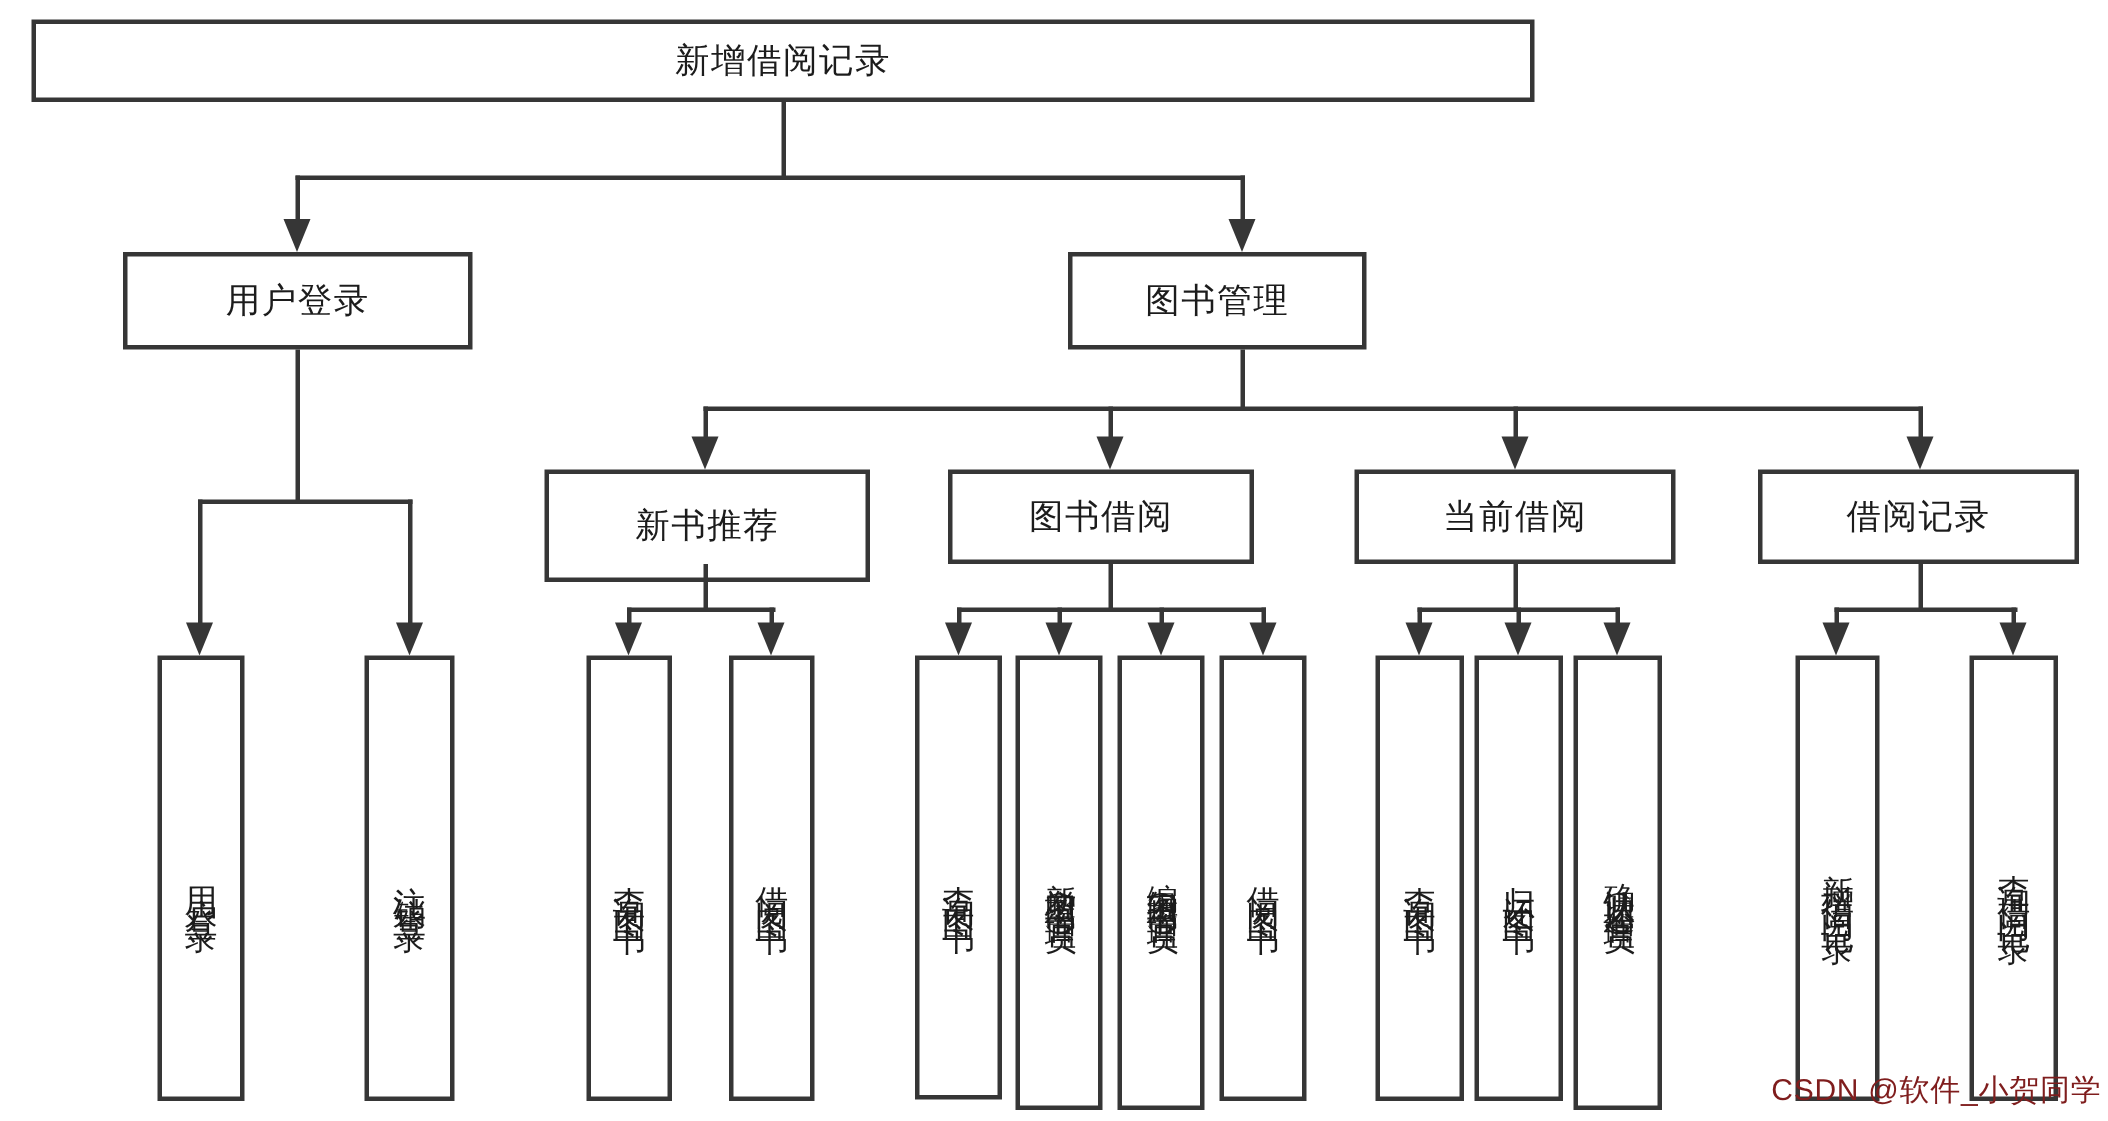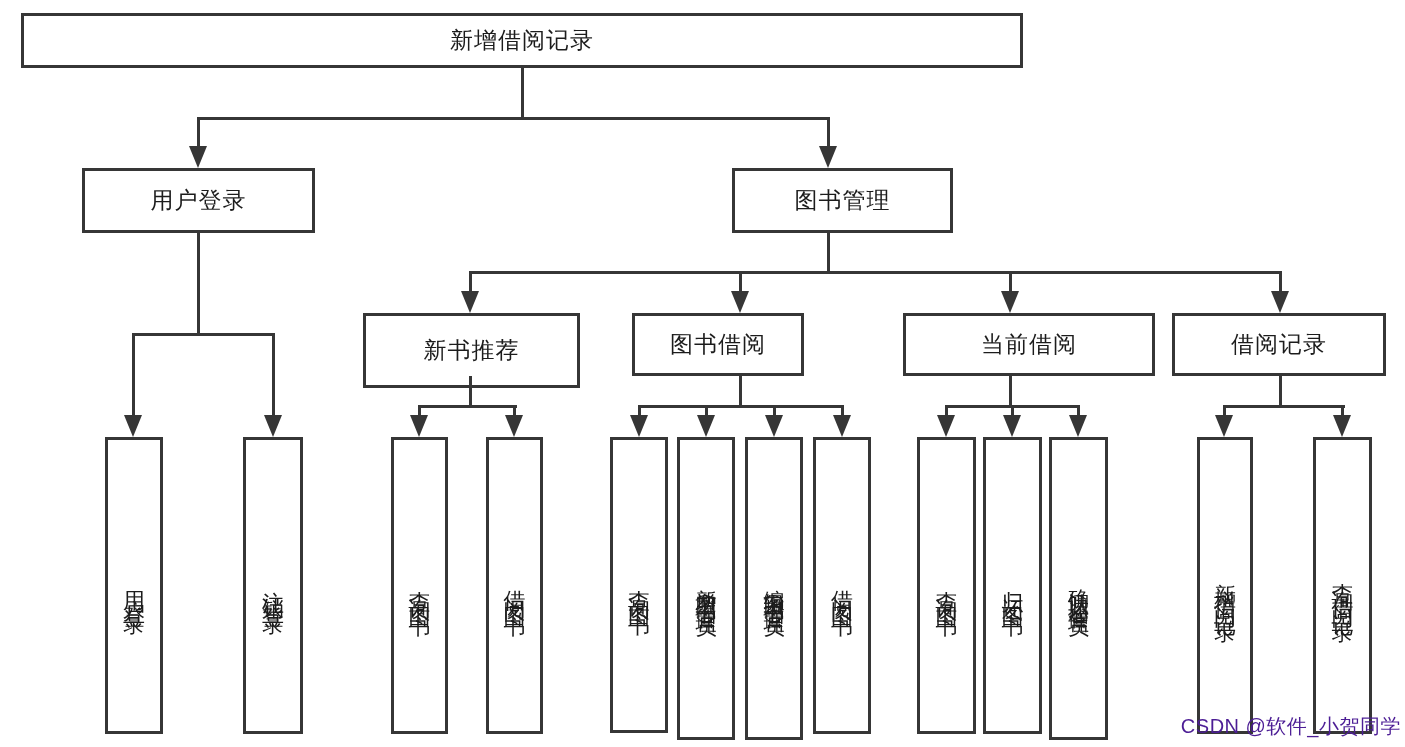--- a/index.html
+++ b/index.html
@@ -33,39 +33,39 @@
   .ah{
     position:absolute;width:0;height:0;
     border-left:9px solid transparent;
     border-right:9px solid transparent;
     border-top:22px solid #363636;
   }
   .watermark{
     position:absolute;
     right:4px;top:713px;
     font-size:20px;
-    color:#4c1d95;
+    color:#7f1d1d;
     letter-spacing:0.5px;
     white-space:nowrap;
     z-index:5;
   }
 </style>
 </head>
 <body>
 
 <div id="canvas">
 
   <div class="box h" style="left:21px;top:13px;width:1002px;height:55px">新增借阅记录</div>
 
   <div class="box h" style="left:82px;top:168px;width:233px;height:65px">用户登录</div>
-  <div class="box h" style="left:732px;top:168px;width:221px;height:65px">图书管理</div>
+  <div class="box h" style="left:712px;top:168px;width:199px;height:65px">图书管理</div>
 
   <div class="box h" style="left:363px;top:313px;width:217px;height:75px">新书推荐</div>
-  <div class="box h" style="left:632px;top:313px;width:172px;height:63px">图书借阅</div>
-  <div class="box h" style="left:903px;top:313px;width:252px;height:63px">当前借阅</div>
+  <div class="box h" style="left:632px;top:313px;width:204px;height:63px">图书借阅</div>
+  <div class="box h" style="left:903px;top:313px;width:214px;height:63px">当前借阅</div>
   <div class="box h" style="left:1172px;top:313px;width:214px;height:63px">借阅记录</div>
 
   <div class="box v" style="left:105px;top:437px;width:58px;height:297px">用户登录</div>
   <div class="box v" style="left:243px;top:437px;width:60px;height:297px">注销登录</div>
 
   <div class="box v" style="left:391px;top:437px;width:57px;height:297px">查询图书</div>
   <div class="box v" style="left:486px;top:437px;width:57px;height:297px">借阅图书</div>
 
   <div class="box v" style="left:610px;top:437px;width:58px;height:296px">查询图书</div>
   <div class="box v t" style="left:677px;top:437px;width:58px;height:303px">新增图书（管理员）</div>

